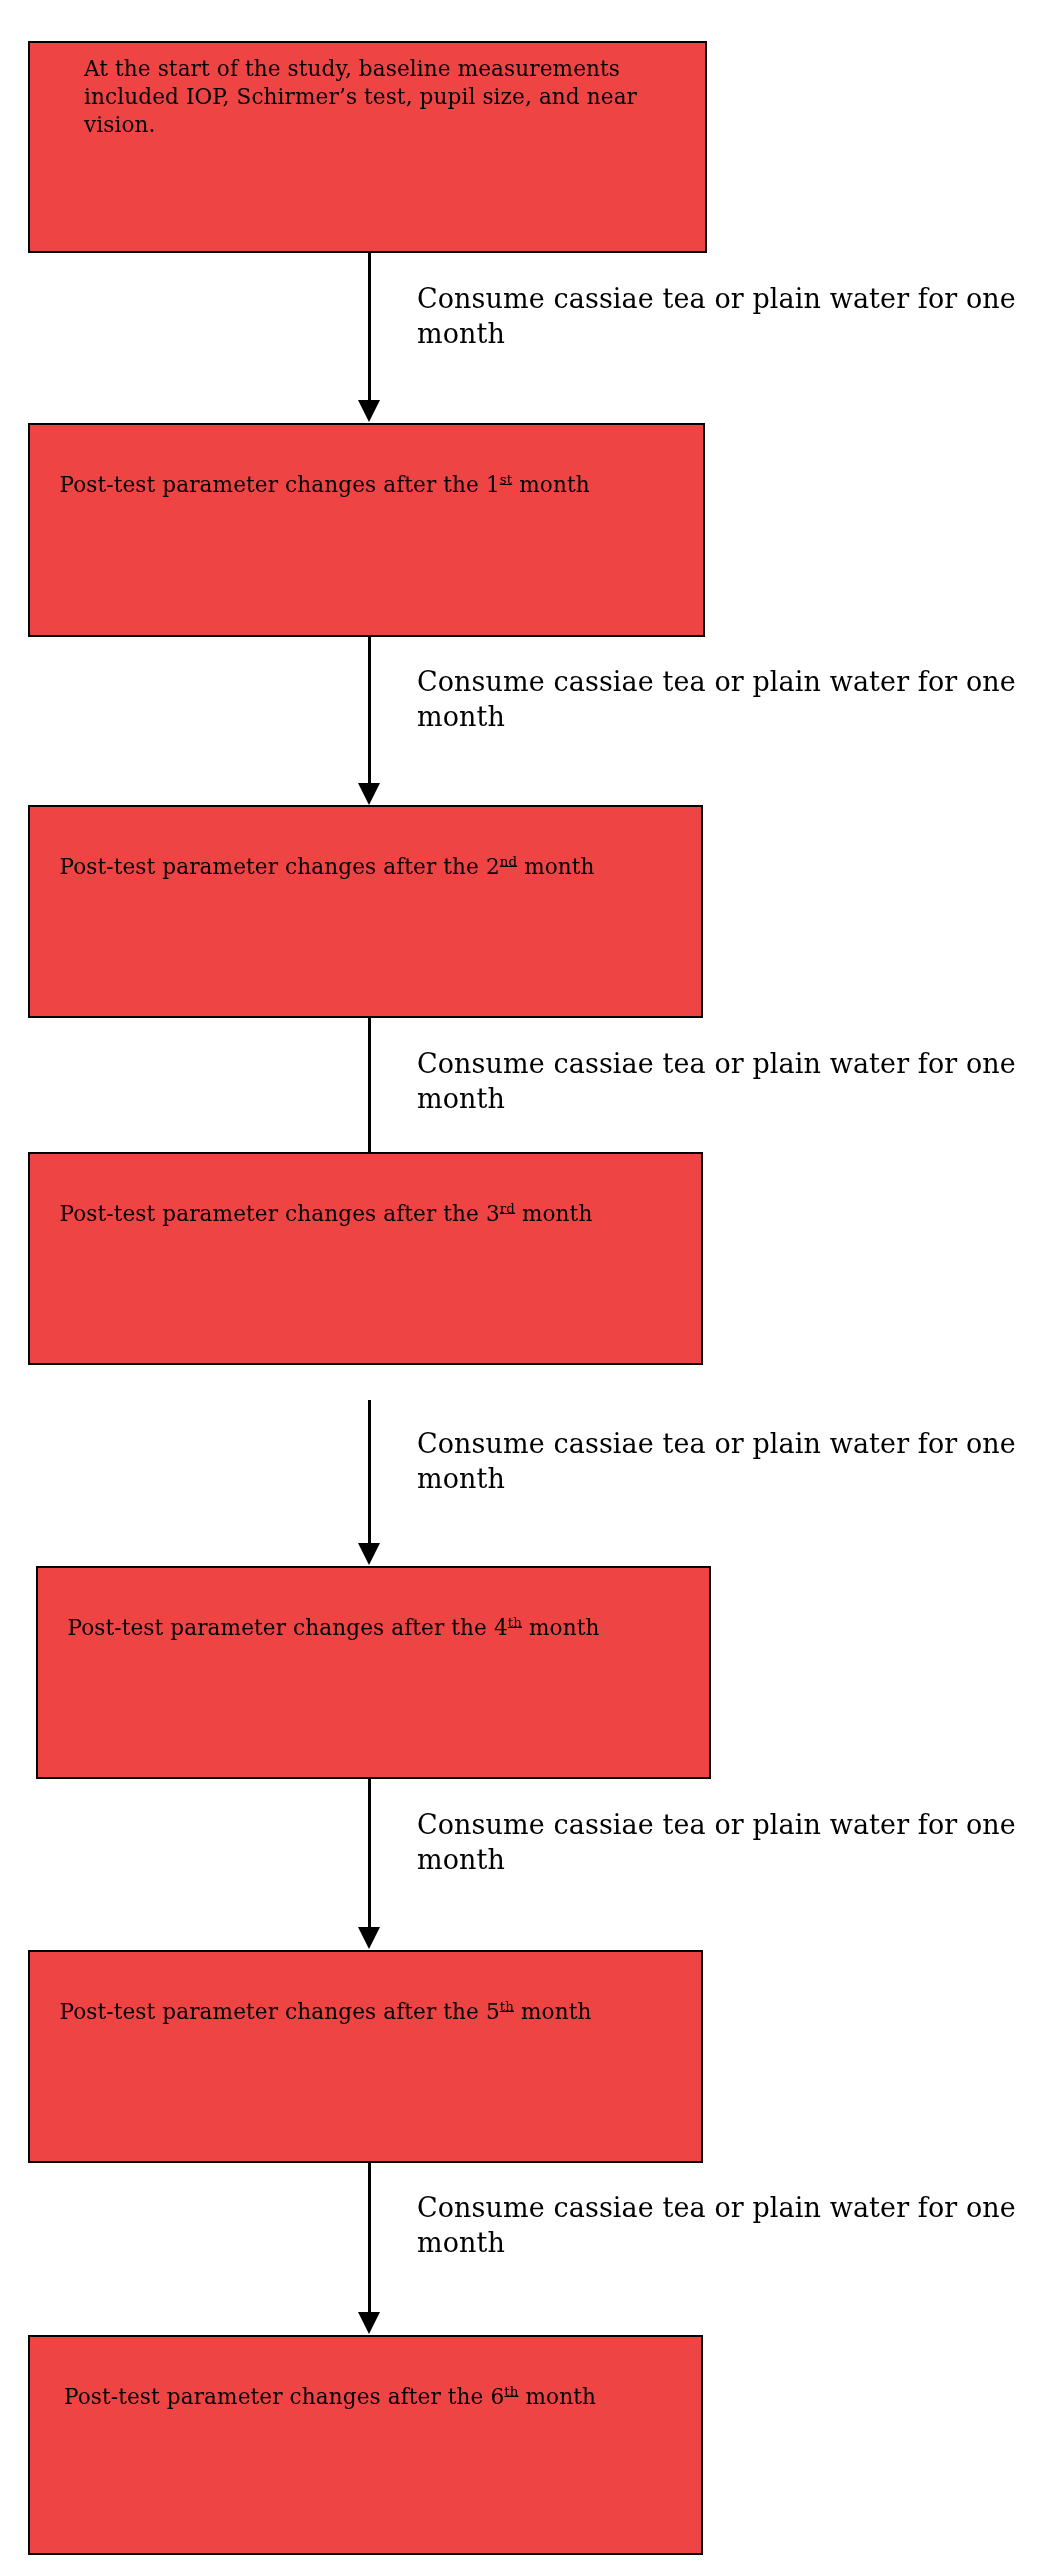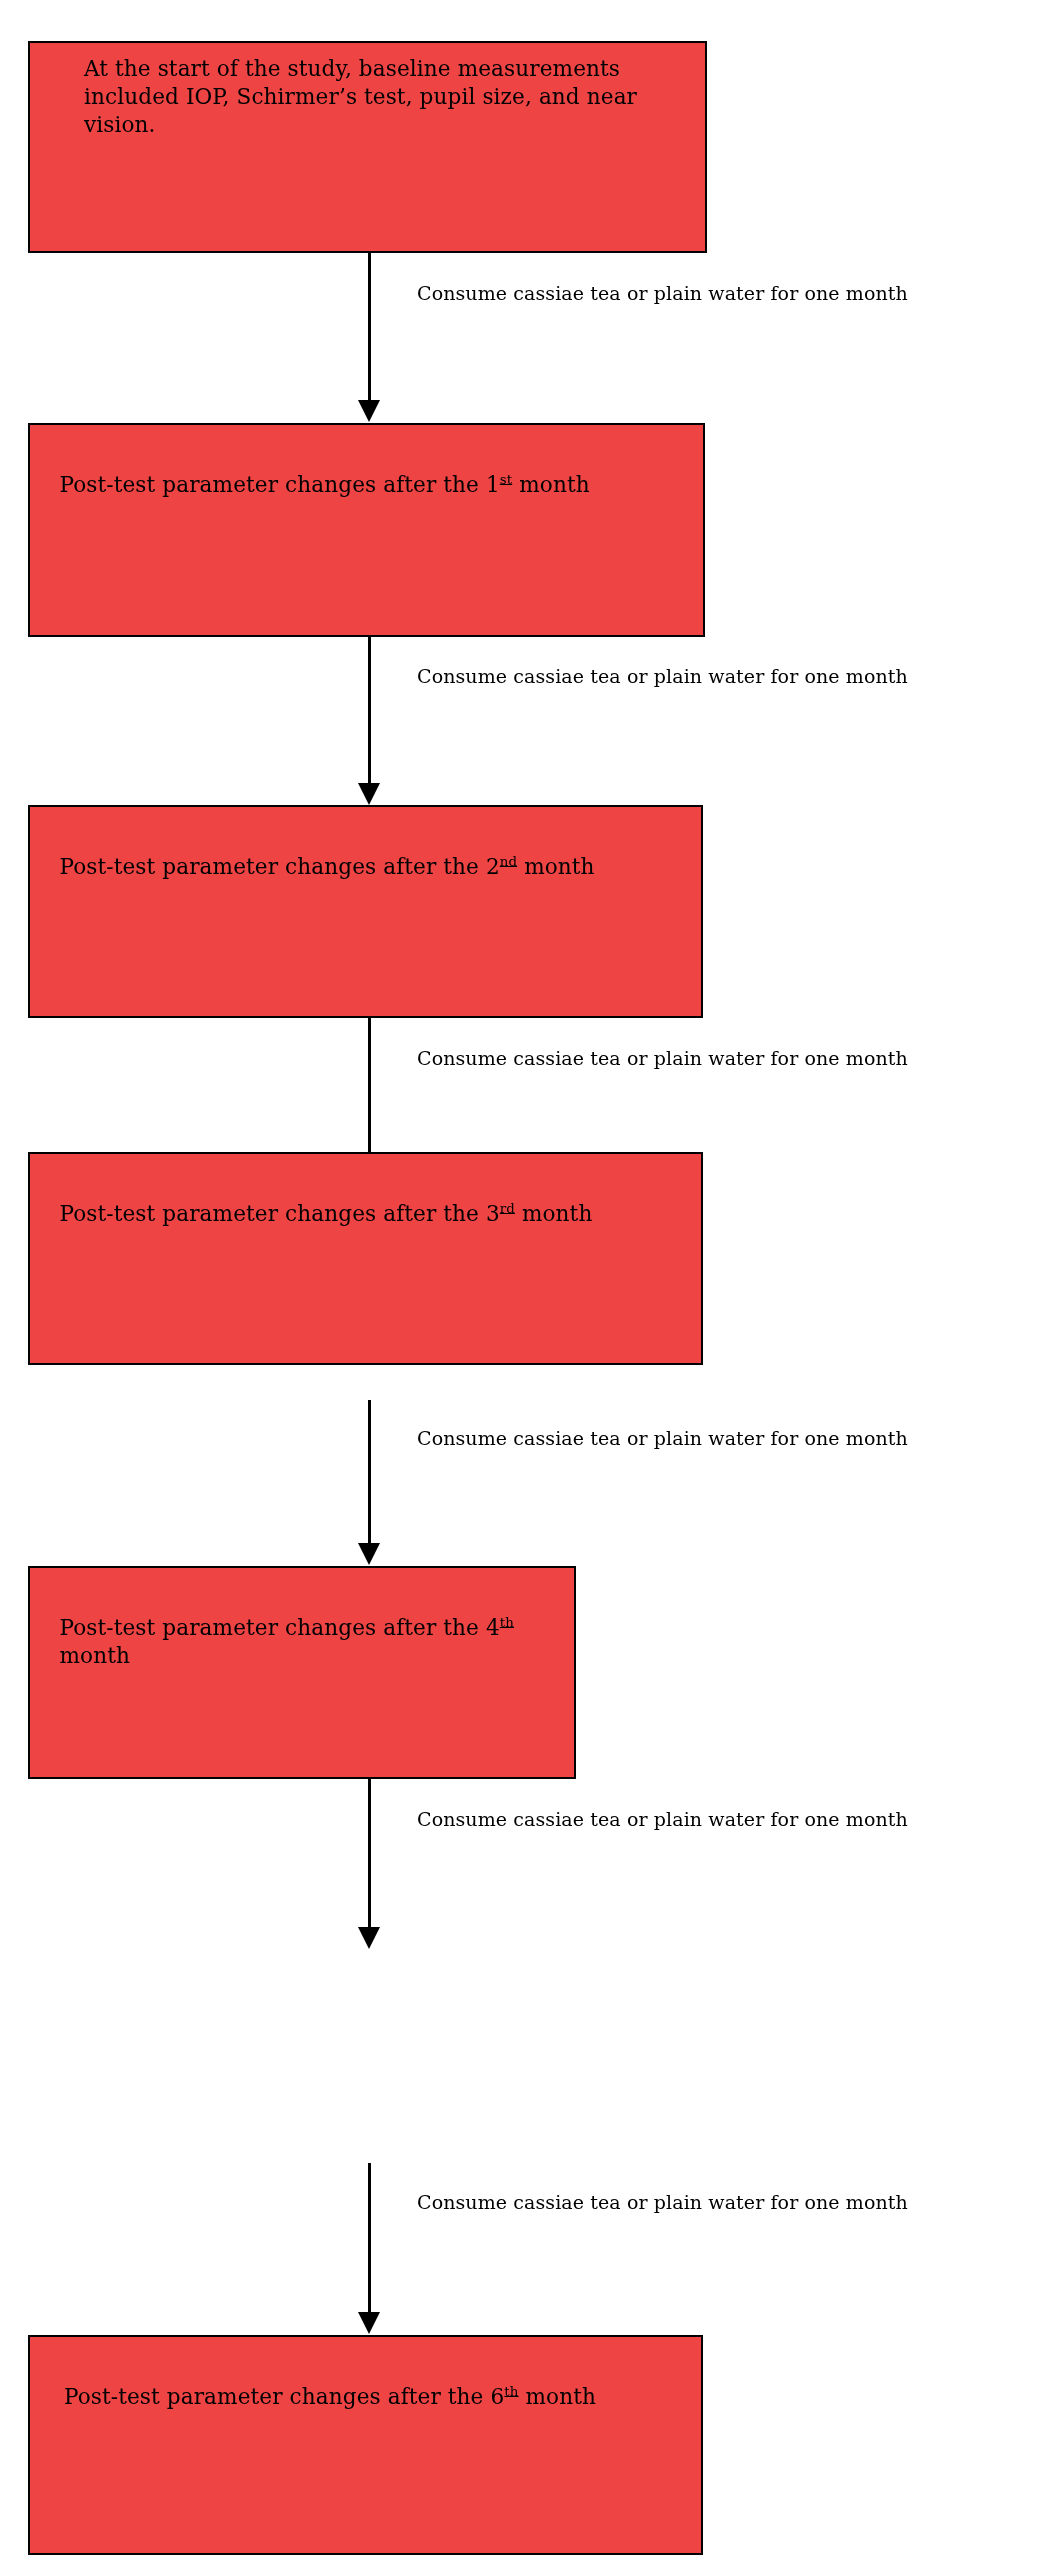--- a/index.html
+++ b/index.html
@@ -72,21 +72,21 @@
     border-left: 11px solid transparent;
     border-right: 11px solid transparent;
     border-top: 22px solid #000000;
   }
 
   
   .edge-label {
     position: absolute;
     left: 417px;
     width: 610px;
-    font-size: 19px;
+    font-size: 27px;
     line-height: 1.30;
     letter-spacing: 0.1px;
   }
 </style>
 </head>
 <body>
 
 <div id="flow">
 
   <div class="node" style="left:28px; top:41px; width:679px; height:212px;">
@@ -120,30 +120,35 @@
   <div class="node" style="left:28px; top:1152px; width:675px; height:213px;">
     <div class="node-text">
       <span>Post-test parameter changes after the </span><span>3</span><span class="ord">rd</span><span> month</span>
     </div>
   </div>
 
   <div class="connector" style="top:1400px; height:143px;"></div>
   <div class="arrowhead" style="top:1543px;"></div>
   <div class="edge-label" style="top:1426px;">Consume cassiae tea or plain water for one month</div>
 
-  <div class="node" style="left:28px; top:1566px; width:548px; height:213px;">
+  <div class="node" style="left:36px; top:1566px; width:675px; height:213px;">
     <div class="node-text">
       <span>Post-test parameter changes after the </span><span>4</span><span class="ord">th</span><span> month</span>
     </div>
   </div>
 
   <div class="connector" style="top:1779px; height:148px;"></div>
   <div class="arrowhead" style="top:1927px;"></div>
   <div class="edge-label" style="top:1807px;">Consume cassiae tea or plain water for one month</div>
 
+  <div class="node" style="left:28px; top:1950px; width:675px; height:213px;">
+    <div class="node-text">
+      <span>Post-test parameter changes after the </span><span>5</span><span class="ord">th</span><span> month</span>
+    </div>
+  </div>
 
   <div class="connector" style="top:2163px; height:150px;"></div>
   <div class="arrowhead" style="top:2312px;"></div>
   <div class="edge-label" style="top:2190px;">Consume cassiae tea or plain water for one month</div>
 
   <div class="node" style="left:28px; top:2335px; width:675px; height:220px;">
     <div class="node-text indent-last">
       <span>Post-test parameter changes after the </span><span>6</span><span class="ord">th</span><span> month</span>
     </div>
   </div>

